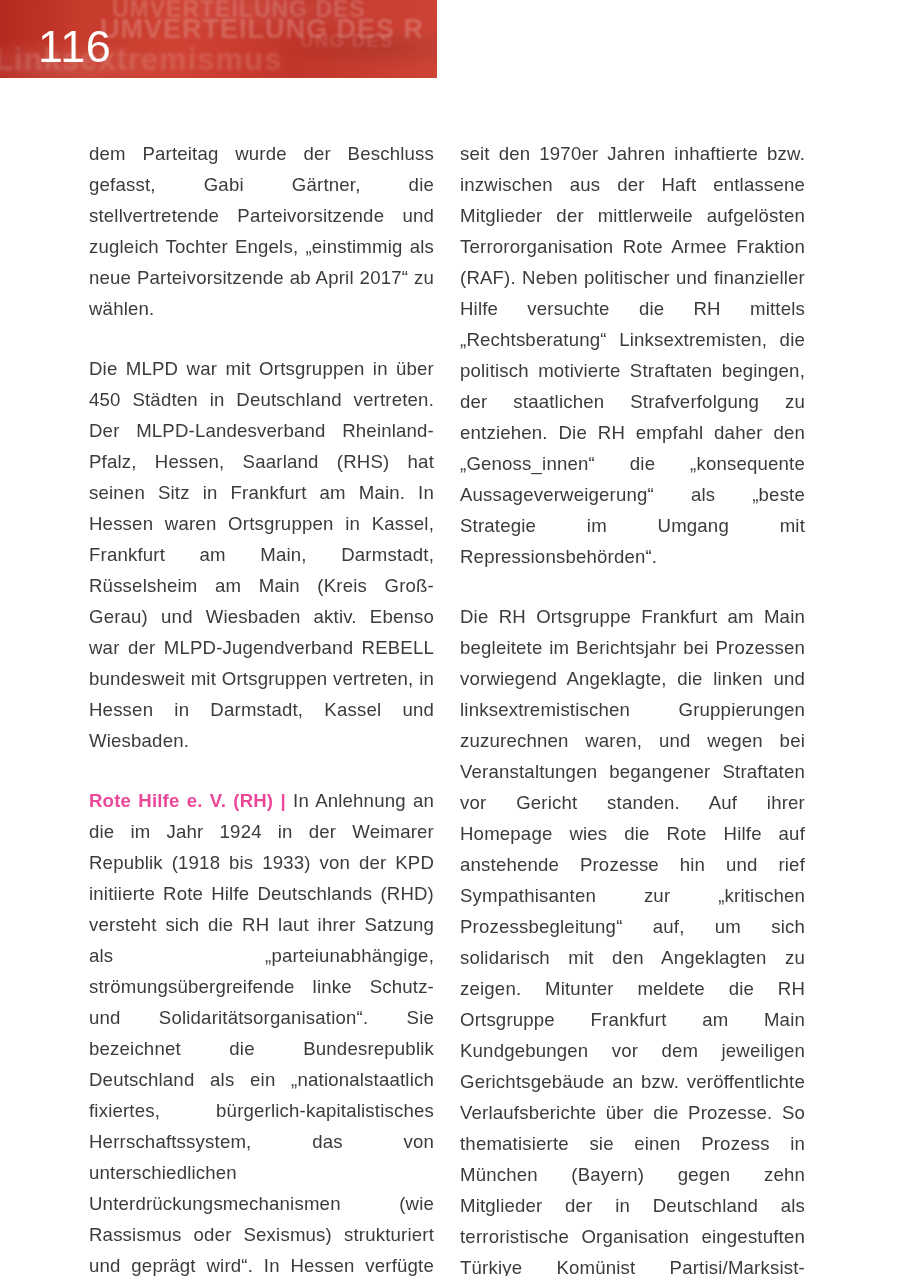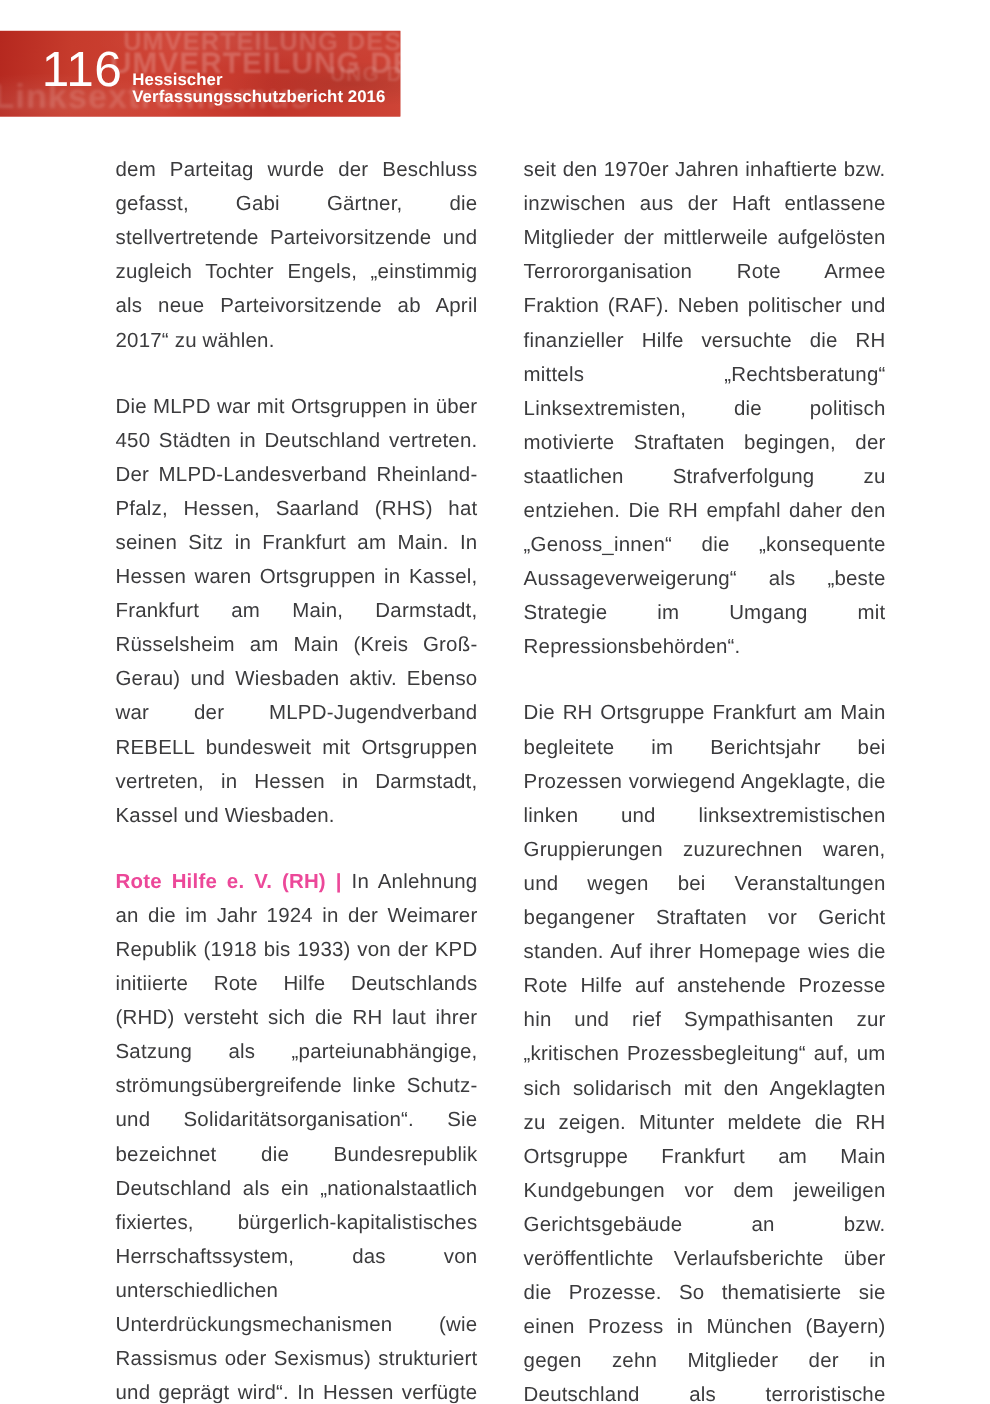--- a/index.html
+++ b/index.html
@@ -14,25 +14,24 @@
     overflow: hidden;
     font-family: "Liberation Sans", sans-serif;
     -webkit-font-smoothing: antialiased;
   }
 
   
   .page-header {
     position: absolute;
     left: 0;
     top: 0;
-    width: 364px;
+    width: 437px;
     height: 78px;
     overflow: hidden;
     background: #c8392f;
-    margin-top: 28px;
   }
   .banner-bg {
     position: absolute;
     inset: 0;
     background:
       linear-gradient(95deg, #b5281f 0%, #c63b2c 18%, #cf4234 42%, #c2352a 68%, #ce4436 100%);
   }
   .banner-bg::after {
     content: "";
     position: absolute;
@@ -107,21 +106,21 @@
     left: 89px;
     top: 138px;
     width: 717px;
     display: flex;
     gap: 26px;
   }
   .column {
     width: 345px;
   }
   p.para {
-    margin: 0 0 29px 16px;
+    margin: 0 0 29px 0;
     font-size: 18.6px;
     line-height: 31px;
     color: #3b3b3d;
     text-align: justify;
     text-justify: inter-word;
     hyphens: manual;
     letter-spacing: 0.01em;
   }
   p.para:last-child {
     margin-bottom: 0;
@@ -136,21 +135,20 @@
 
 <div class="page-header">
   <div class="banner-bg"></div>
   <div class="ghost-line ghost-top">UMVERTEILUNG DES</div>
   <div class="ghost-line ghost-mid">UMVERTEILUNG DES R</div>
   <div class="ghost-line ghost-right">UNG DES</div>
   <div class="ghost-line ghost-bottom">Linksextremismus</div>
 
   <div class="header-inner">
     <span class="page-number">116</span>
-    <span class="header-title">Hessischer Verfassungsschutzbericht 2016</span>
   </div>
 </div>
 
 <div class="columns">
 
   <div class="column">
     <p class="para">dem Parteitag wurde der Beschluss gefasst, Gabi Gärtner, die stellvertretende Parteivorsitzende und zugleich Tochter Engels, „einstimmig als neue Parteivorsitzende ab April 2017“ zu wählen.</p>
     <p class="para">Die MLPD war mit Ortsgruppen in über 450 Städten in Deutschland vertreten. Der MLPD-Landesverband Rheinland-Pfalz, Hessen, Saarland (RHS) hat seinen Sitz in Frankfurt am Main. In Hessen waren Ortsgruppen in Kassel, Frankfurt am Main, Darmstadt, Rüsselsheim am Main (Kreis Groß-Gerau) und Wiesbaden aktiv. Ebenso war der MLPD-Jugendverband REBELL bundesweit mit Ortsgruppen vertreten, in Hessen in Darmstadt, Kassel und Wiesbaden.</p>
     <p class="para"><span class="lead-in">Rote Hilfe e. V. (RH) |</span><span> In Anlehnung an die im Jahr 1924 in der Weimarer Republik (1918 bis 1933) von der KPD initiierte Rote Hilfe Deutschlands (RHD) versteht sich die RH laut ihrer Satzung als „parteiunabhängige, strömungsübergreifende linke Schutz- und Solidaritätsorganisation“. Sie bezeichnet die Bundesrepublik Deutschland als ein „nationalstaatlich fixiertes, bürgerlich-kapitalistisches Herrschaftssystem, das von unterschiedlichen Unterdrückungsmechanismen (wie Rassismus oder Sexismus) strukturiert und geprägt wird“. In Hessen verfügte die RH über Ortsgruppen in Darmstadt, Gießen (Landkreis Gießen), Frankfurt am Main, Kassel und Wiesbaden. Ihr gehörten in Hessen mehrere hundert Personen (bundesweit etwa 8.000) an.</span></p>
 

